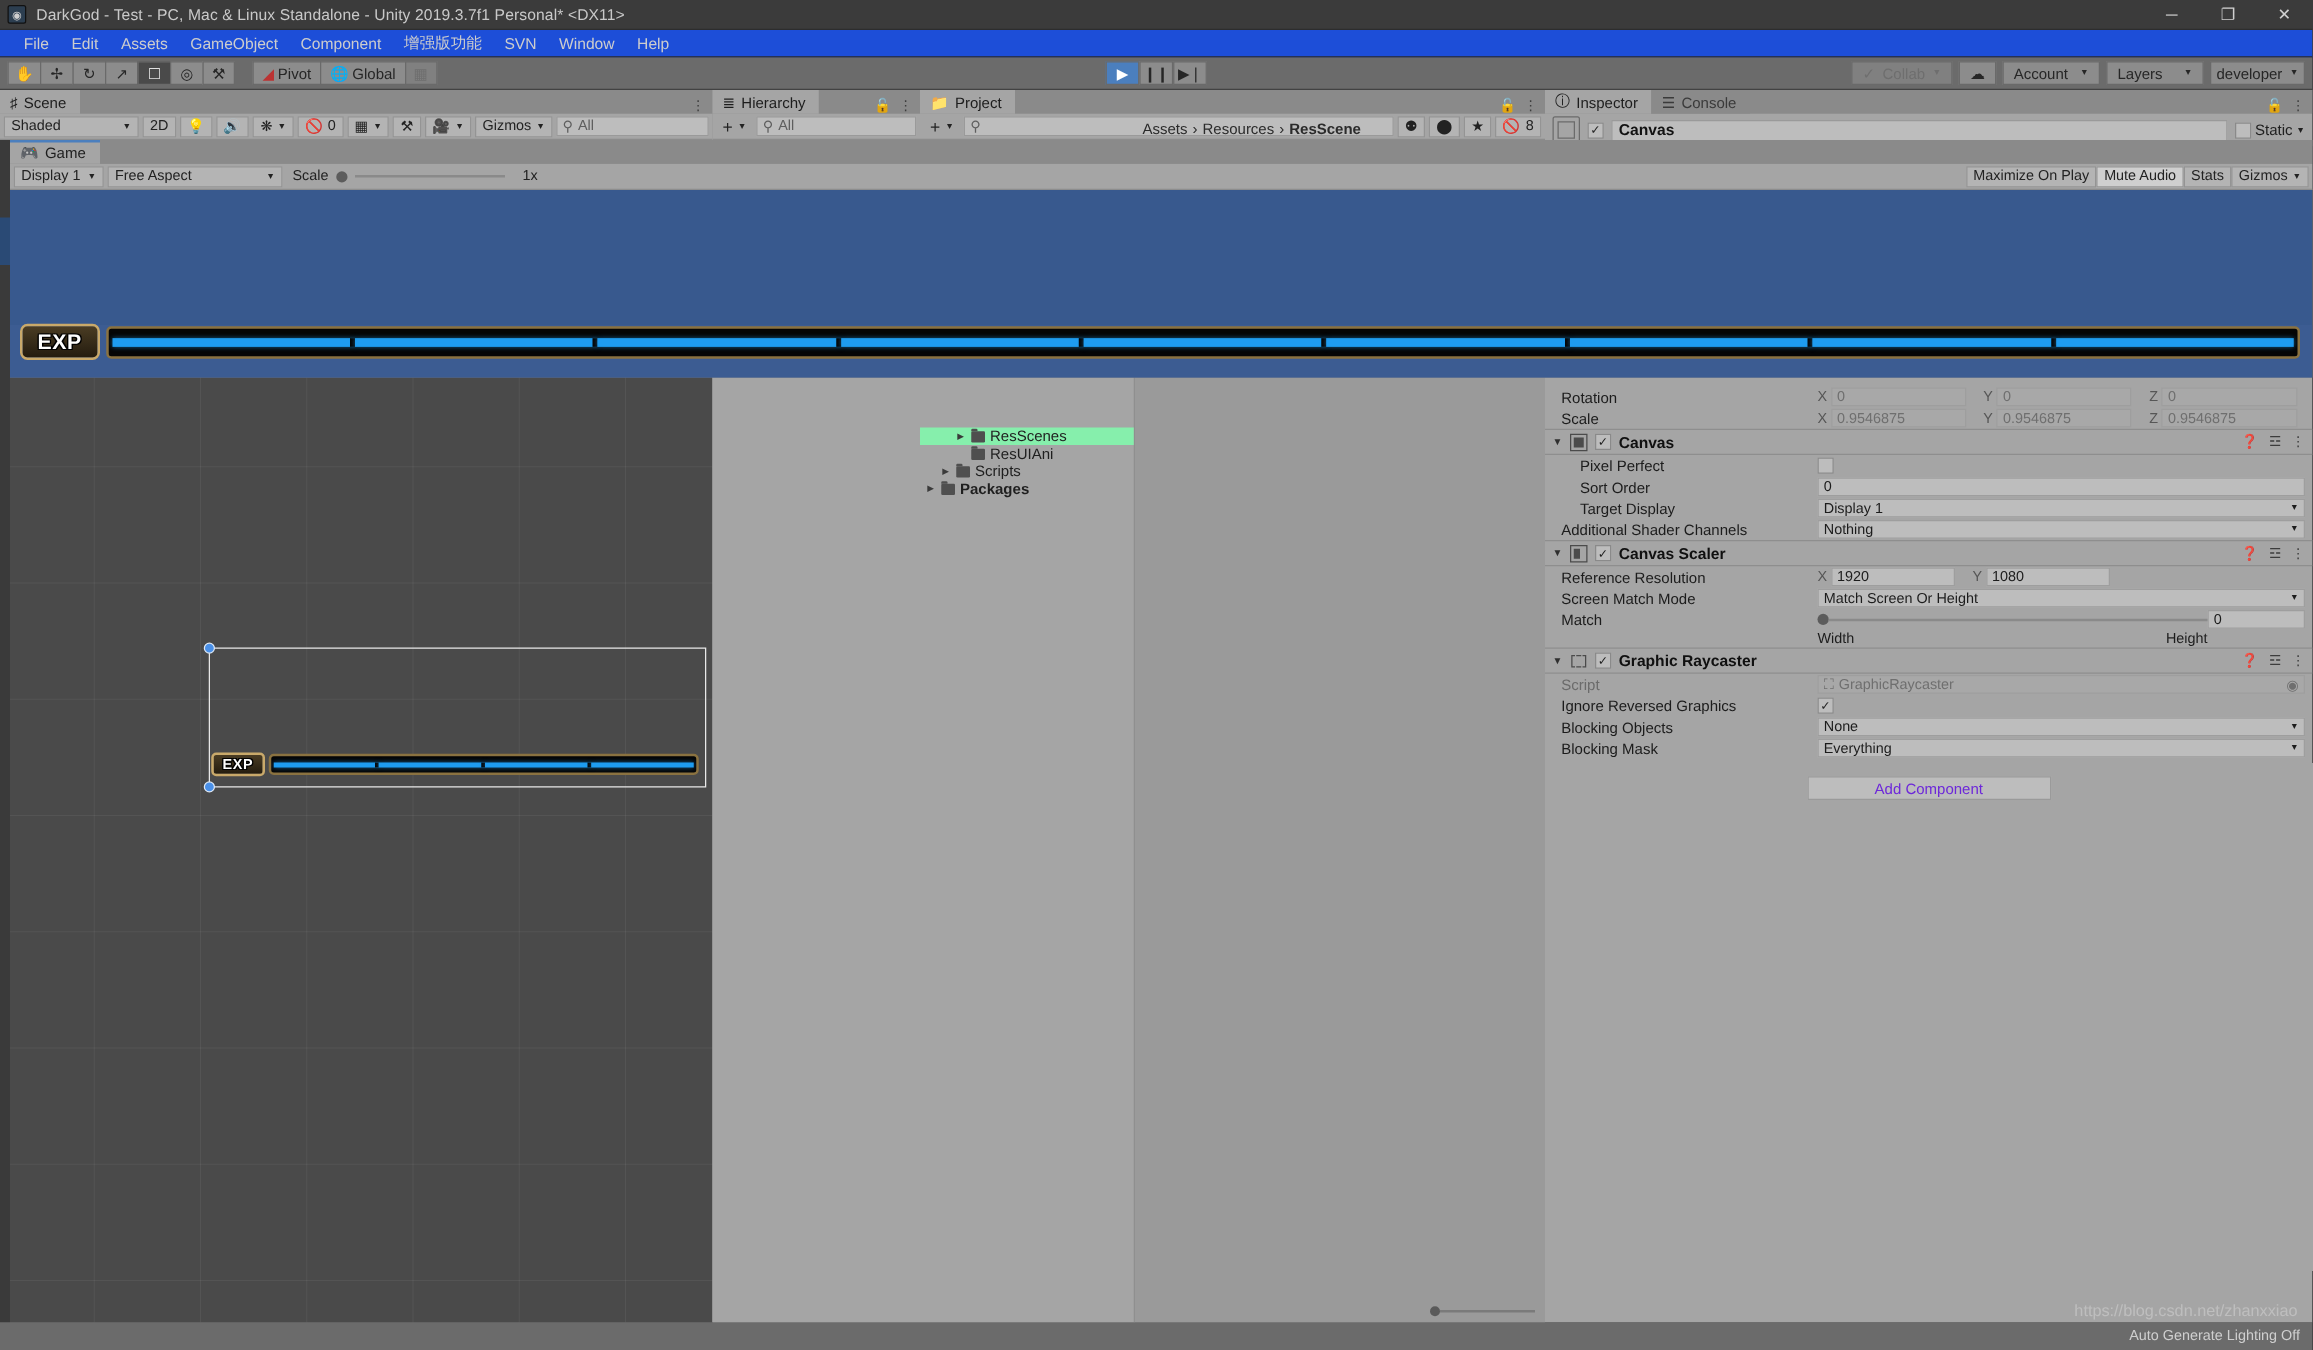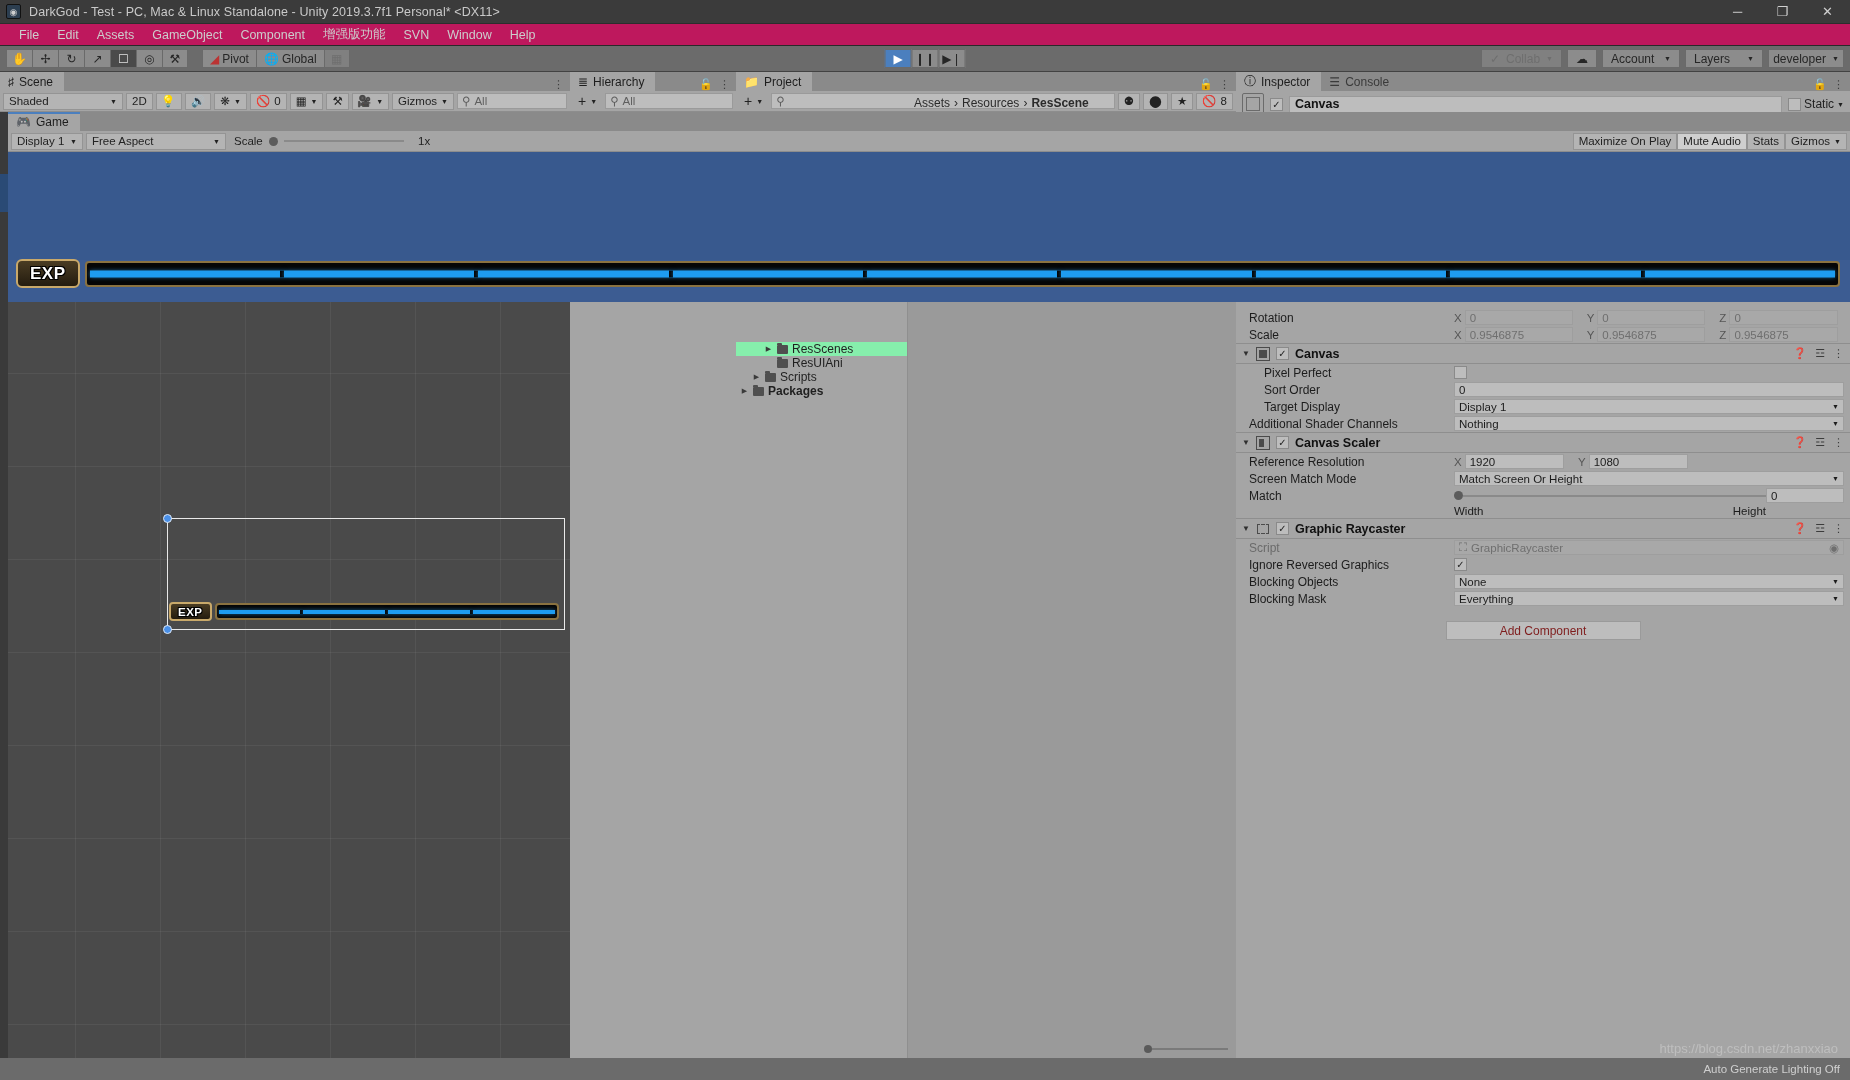--- a/index.html
+++ b/index.html
@@ -23,21 +23,21 @@
     background:#2c3e50; border:1px solid #111; border-radius:2px;
     display:flex;align-items:center;justify-content:center;
     font-size:9px;color:#cfcfcf;
   }
   .title-text { font-size:12.5px; color:#c9c9c9; letter-spacing:.1px;}
   .winbtns { margin-left:auto; display:flex; height:24px; }
   .winbtn { width:45px;height:24px;display:flex;align-items:center;justify-content:center;
             color:#d0d0d0;font-size:13px;}
 
   
-  .menubar { height:22px;background:#be185d;display:flex;align-items:center;
+  .menubar { height:22px;background:#1d4ed8;display:flex;align-items:center;
              padding-left:10px; border-bottom:1px solid #2a2a2a;}
   .menu-item { font-size:12.5px;color:#cdcdcd;padding:2px 9px;cursor:default;}
 
   
   .toolbar { height:26px;background:#6b6b6b;display:flex;align-items:center;
              padding:0 6px; border-bottom:1px solid #424242;}
   .tbtn { height:19px;min-width:26px;background:#8c8c8c;border:1px solid #6a6a6a;
           display:flex;align-items:center;justify-content:center;color:#262626;
           font-size:12px;}
   .tgroup { display:flex; }
@@ -180,21 +180,21 @@
   .cico.c:before{content:'';position:absolute;left:1px;top:2px;right:1px;bottom:2px;border:1.5px solid #4b4b4b;}
   .cico.c:after{content:'';position:absolute;left:4px;top:0;width:1.5px;height:14px;background:#a5a5a5;box-shadow:5px 0 0 #a5a5a5;}
   .tri-d{font-size:8px;color:#2f2f2f;}
 
   .slider-row{display:flex;align-items:center;flex:1;margin-right:6px;}
   .sl-trk{flex:1;height:2px;background:#8a8a8a;position:relative;}
   .sl-knb{width:9px;height:9px;border-radius:50%;background:#5c5c5c;flex:none;}
   .wh-row{display:flex;font-size:11.5px;color:#1c1c1c;}
 
   .addcomp{margin:14px auto 0;width:195px;height:19px;background:#bdbdbd;border:1px solid #9a9a9a;
-           display:flex;align-items:center;justify-content:center;font-size:12px;color:#7f1d1d;}
+           display:flex;align-items:center;justify-content:center;font-size:12px;color:#6d28d9;}
 
   
   .statusbar{position:absolute;left:0;right:0;bottom:0;height:22px;background:#6b6b6b;
              display:flex;align-items:center;justify-content:flex-end;padding-right:10px;
              font-size:11.5px;color:#cfcfcf;}
   .watermark{position:absolute;right:12px;bottom:24px;font-size:13px;color:#c3c3c3;opacity:.85;}
 </style>
 </head>
 <body>
 
@@ -277,21 +277,21 @@
     <div class="tabbar">
       <div class="tab sel">
         <span>♯</span>
         <span>Scene</span>
       </div>
       <div class="right-ico">
         <span>⋮</span>
       </div>
     </div>
     <div class="pnl-toolbar">
-      <div class="pt-btn" style="width:120px">
+      <div class="pt-btn" style="width:108px">
         <span>Shaded</span>
         <span class="caret" style="margin-left:auto">▼</span>
       </div>
       <div class="pt-btn">2D</div>
       <div class="pt-btn">💡</div>
       <div class="pt-btn">🔊</div>
       <div class="pt-btn">❋<span class="caret">▼</span></div>
       <div class="pt-btn">
         <span>🚫</span>
         <span>0</span>

